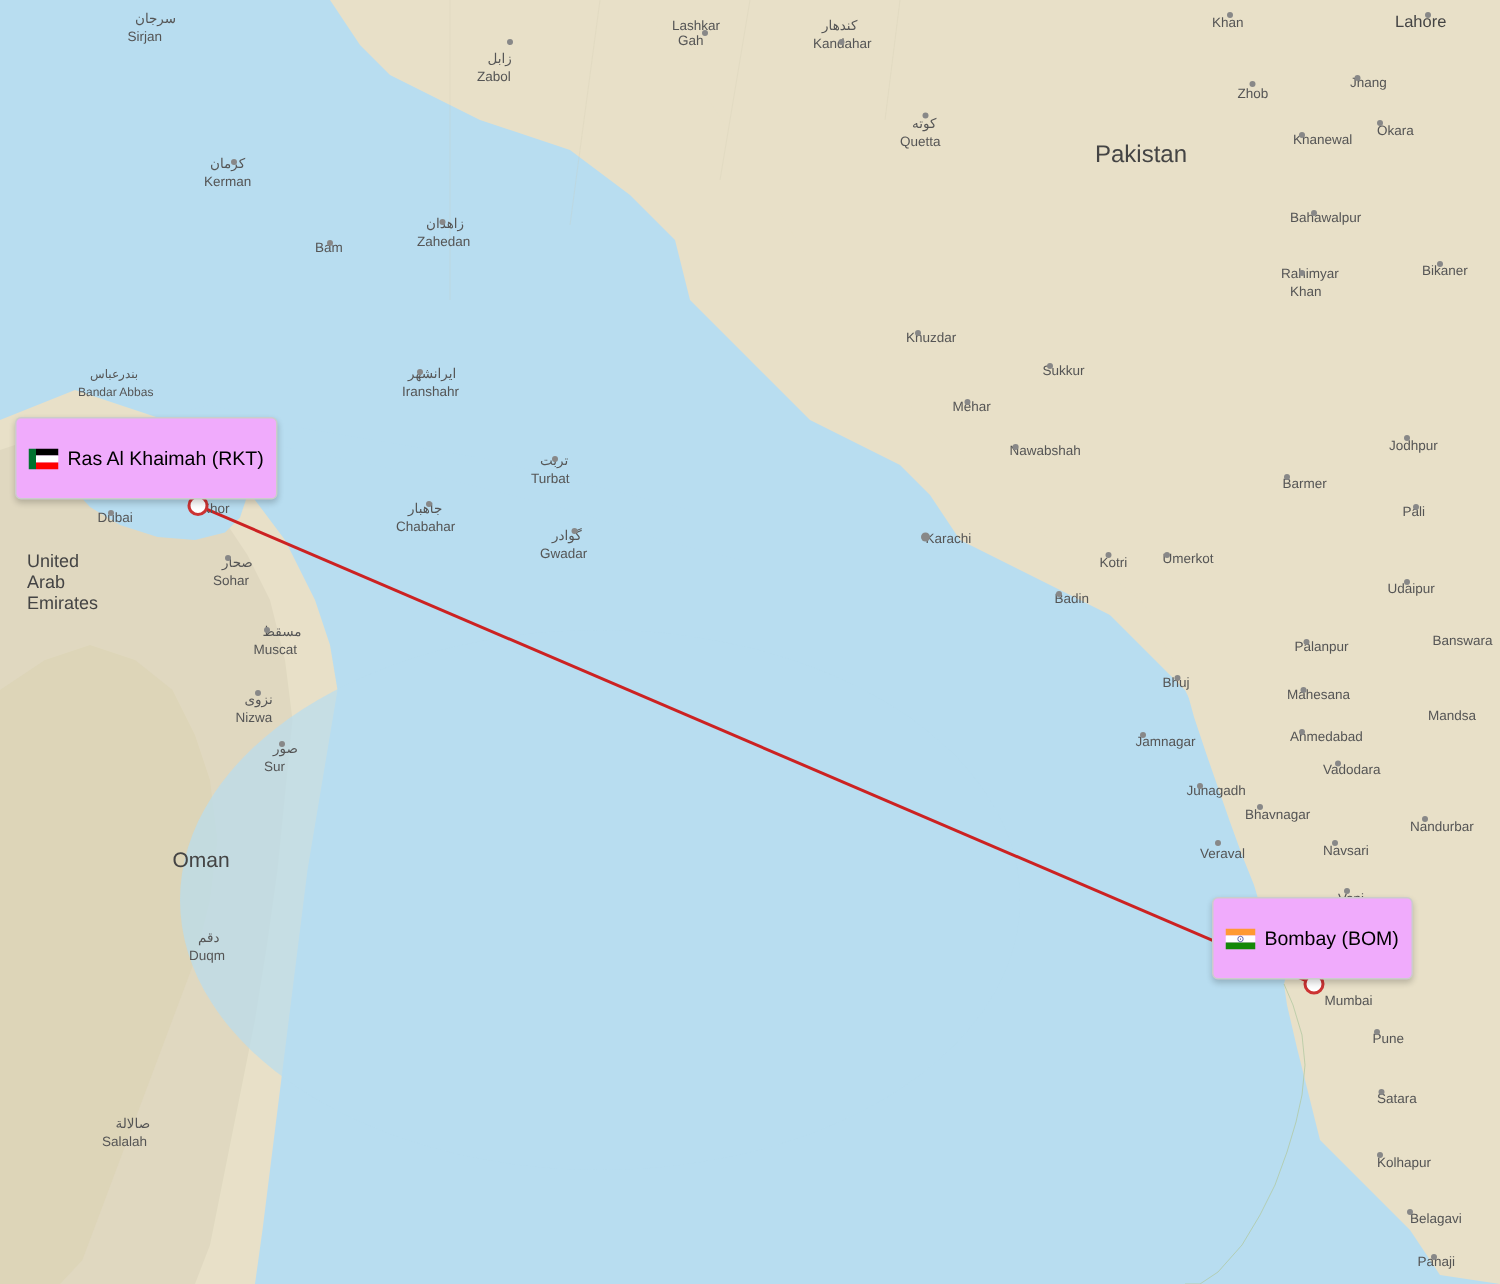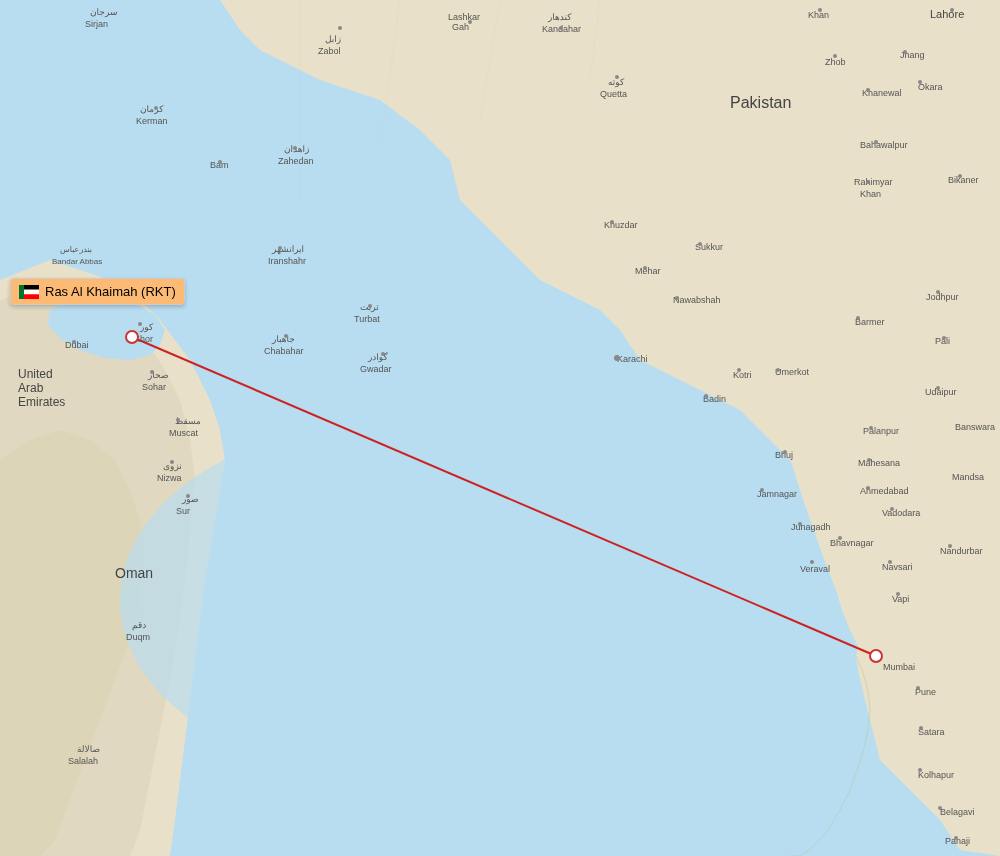--- a/index.html
+++ b/index.html
@@ -17,24 +17,24 @@
     #map-svg {
       position: absolute;
       top: 0;
       left: 0;
       width: 100%;
       height: 100%;
     }
 
     .airport-label {
       position: absolute;
-      background: #fdba74;
+      background: #f0abfc;
       border: 1px solid #ccc;
       border-radius: 4px;
-      padding: 5px 8px;
+      padding: 19px 8px;
       display: flex;
       align-items: center;
       gap: 6px;
       font-size: 13px;
       font-weight: 500;
       white-space: nowrap;
       box-shadow: 0 2px 4px rgba(0,0,0,0.2);
       z-index: 10;
     }
 
@@ -244,13 +244,24 @@
 
     <svg class="flag" viewBox="0 0 20 14" xmlns="http://www.w3.org/2000/svg">
       <rect width="5" height="14" fill="#00732f"></rect>
       <rect x="5" width="15" height="4.67" fill="#000"></rect>
       <rect x="5" y="4.67" width="15" height="4.67" fill="#fff"></rect>
       <rect x="5" y="9.33" width="15" height="4.67" fill="#ff0000"></rect>
     </svg>
     <span>Ras Al Khaimah (RKT)</span>
   </div>
 
+  <div class="airport-label" id="label-bom">
+
+    <svg class="flag" viewBox="0 0 20 14" xmlns="http://www.w3.org/2000/svg">
+      <rect width="20" height="4.67" fill="#ff9933"></rect>
+      <rect y="4.67" width="20" height="4.67" fill="#fff"></rect>
+      <rect y="9.33" width="20" height="4.67" fill="#138808"></rect>
+      <circle cx="10" cy="7" r="1.8" fill="none" stroke="#000080" stroke-width="0.4"></circle>
+      <circle cx="10" cy="7" r="0.4" fill="#000080"></circle>
+    </svg>
+    <span>Bombay (BOM)</span>
+  </div>
 </div>
 
 </body></html>

